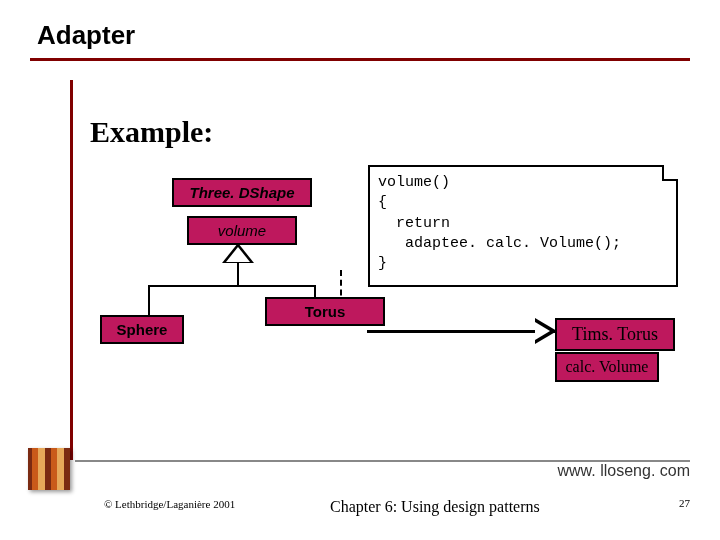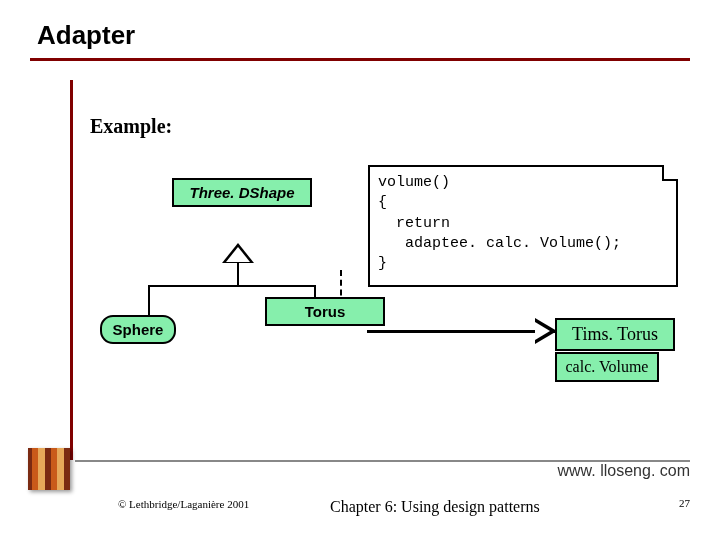--- a/index.html
+++ b/index.html
@@ -33,42 +33,42 @@
     left: 70px;
     width: 3px;
     height: 380px;
     background: #800000;
   }
   .example-label {
     position: absolute;
     top: 115px;
     left: 90px;
     font-family: "Times New Roman", serif;
-    font-size: 20px;
+    font-size: 30px;
     font-weight: bold;
     color: #000;
   }
   .uml {
     position: absolute;
     top: 160px;
     left: 90px;
     width: 600px;
     height: 280px;
   }
   .box {
     position: absolute;
     border: 2px solid #000;
-    background: #86efac;
+    background: #be185d;
     text-align: center;
     font-size: 15px;
     padding: 4px 8px;
   }
   .threedshape { top: 18px; left: 82px; width: 140px; font-style: italic; font-weight: bold; }
   .volume { top: 56px; left: 97px; width: 110px; font-style: italic; }
-  .sphere { top: 155px; left: 10px; width: 76px; font-weight: bold; border-radius: 13px; }
+  .sphere { top: 155px; left: 10px; width: 84px; font-weight: bold; }
   .torus { top: 137px; left: 175px; width: 120px; font-weight: bold; }
   .timstorus {
     top: 158px; left: 465px; width: 120px;
     font-family: "Times New Roman", serif; font-size: 18px;
   }
   .calcvolume {
     top: 192px; left: 465px; width: 104px;
     font-family: "Times New Roman", serif; font-size: 16px;
   }
   .note {
@@ -157,21 +157,21 @@
     background: #888;
   }
   .footer-url {
     position: absolute;
     top: 462px; right: 30px;
     font-size: 16px; color: #333;
     font-family: Arial, sans-serif;
   }
   .copyright {
     position: absolute;
-    top: 498px; left: 118px;
+    top: 498px; left: 104px;
     font-size: 11px;
     font-family: "Times New Roman", serif;
   }
   .chapter {
     position: absolute;
     top: 498px; left: 330px;
     font-size: 16px;
     font-family: "Times New Roman", serif;
   }
   .pagenum {
@@ -185,20 +185,21 @@
 <body>
 
 <div class="slide-title">Adapter</div>
 <div class="title-underline"></div>
 <div class="vert-bar"></div>
 
 <div class="example-label">Example:</div>
 
 <div class="uml">
   <div class="box threedshape">Three. DShape</div>
+  <div class="box volume">volume</div>
 
   <div class="note">volume()
 {
   return
    adaptee. calc. Volume();
 }</div>
 
   <div class="gen-tri"></div>
   <div class="line" style="top:103px;left:147px;width:2px;height:22px;"></div>
   <div class="line" style="top:125px;left:58px;width:168px;height:2px;"></div>

